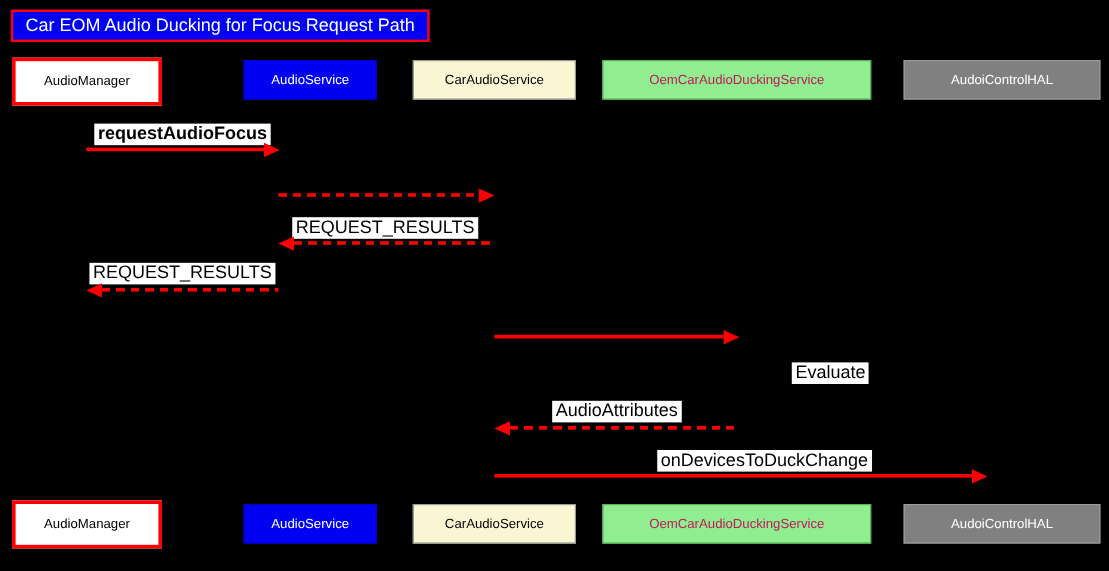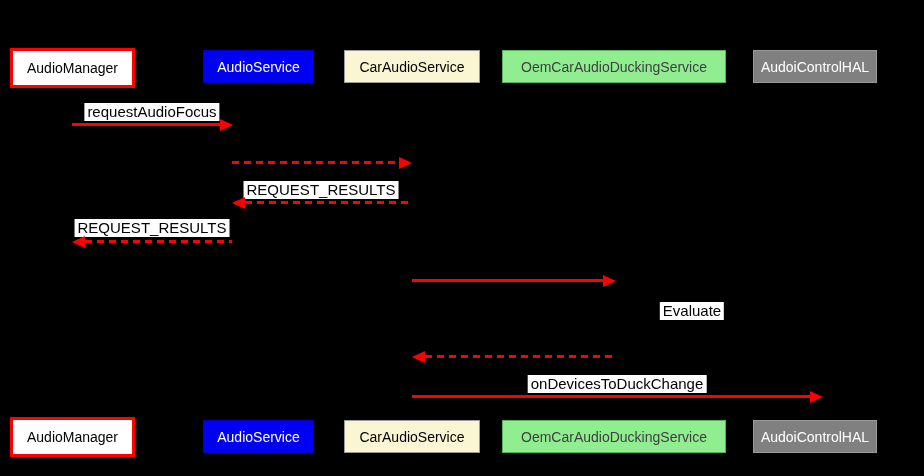--- a/index.html
+++ b/index.html
@@ -11,29 +11,29 @@
     overflow:hidden;
   }
   .title-box{
     position:absolute;left:9px;top:8px;width:345px;height:23px;
     background:#0000f2;border:2px solid #ff0000;
     color:#ffffff;font-size:15px;line-height:23px;text-align:center;
     white-space:nowrap;
   }
   .pbox{
     position:absolute;
-    font-size:14px;text-align:center;
+    font-size:11px;text-align:center;
     display:flex;align-items:center;justify-content:center;
     white-space:nowrap;box-sizing:border-box;
   }
   .p-audiomanager{width:125px;height:40px;background:#ffffff;border:3px solid #ff0000;color:#000000;}
   .p-audioservice{width:111px;height:33px;background:#0000f2;border:1px solid #0000c8;color:#ffffff;margin-left:26px;}
   .p-caraudioservice{width:136px;height:33px;background:#faf5d2;border:1px solid #9a9a9a;color:#000000;}
-  .p-oem{width:224px;height:33px;background:#90ee90;border:1px solid #58b358;color:#404040;}
-  .p-hal{width:124px;height:33px;background:#808080;border:1px solid #9a9a9a;color:#ffffff;}
+  .p-oem{width:224px;height:33px;background:#90ee90;border:1px solid #58b358;color:#be185d;}
+  .p-hal{width:164px;height:33px;background:#808080;border:1px solid #9a9a9a;color:#ffffff;}
   .lifeline{position:absolute;width:1px;background:#000;}
   .mlabel{
     position:absolute;transform:translateX(-50%);
     background:#ffffff;color:#000000;
     font-size:15px;line-height:18px;padding:0 3px;white-space:nowrap;
   }
   .sline{position:absolute;height:3px;background:#ff0000;}
   .dline{
     position:absolute;height:3px;
     background:repeating-linear-gradient(90deg,#ff0000 0 7px,transparent 7px 12px);
@@ -47,57 +47,59 @@
     position:absolute;width:0;height:0;
     border-right:13px solid #ff0000;
     border-top:6px solid transparent;border-bottom:6px solid transparent;
   }
 </style>
 </head>
 <body>
 
 <div class="canvas">
 
+  <div class="title-box">Car EOM Audio Ducking for Focus Request Path</div>
 
   <div class="lifeline" style="left:72px;top:88px;height:329px;"></div>
   <div class="lifeline" style="left:232px;top:83px;height:337px;"></div>
   <div class="lifeline" style="left:412px;top:83px;height:337px;"></div>
   <div class="lifeline" style="left:616px;top:83px;height:337px;"></div>
   <div class="lifeline" style="left:823px;top:83px;height:337px;"></div>
 
   <div class="pbox p-audiomanager" style="left:10px;top:48px;">AudioManager</div>
   <div class="pbox p-audioservice" style="left:177px;top:50px;">AudioService</div>
   <div class="pbox p-caraudioservice" style="left:344px;top:50px;">CarAudioService</div>
   <div class="pbox p-oem" style="left:502px;top:50px;">OemCarAudioDuckingService</div>
   <div class="pbox p-hal" style="left:753px;top:50px;">AudoiControlHAL</div>
 
-  <div class="mlabel" style="left:152px;top:103px;">requestAudioFocus</div>
+  <div class="mlabel" style="left:152px;top:103px;font-weight:bold;">requestAudioFocus</div>
   <div class="sline" style="left:72px;top:123px;width:148px;"></div>
   <div class="head-r" style="left:220px;top:119px;"></div>
 
   <div class="dline" style="left:232px;top:161px;width:167px;"></div>
   <div class="head-r" style="left:399px;top:157px;"></div>
 
   <div class="mlabel" style="left:321px;top:181px;">REQUEST_RESULTS</div>
   <div class="head-l" style="left:232px;top:197px;"></div>
   <div class="dline" style="left:245px;top:201px;width:167px;"></div>
 
   <div class="mlabel" style="left:152px;top:219px;">REQUEST_RESULTS</div>
   <div class="head-l" style="left:72px;top:236px;"></div>
   <div class="dline" style="left:85px;top:240px;width:147px;"></div>
 
   <div class="sline" style="left:412px;top:279px;width:191px;"></div>
   <div class="head-r" style="left:603px;top:275px;"></div>
 
   <div class="mlabel" style="left:671px;top:302px;margin-left:21px;">Evaluate</div>
 
+  <div class="mlabel" style="left:514px;top:334px;">AudioAttributes</div>
   <div class="head-l" style="left:412px;top:351px;"></div>
   <div class="dline" style="left:425px;top:355px;width:191px;"></div>
 
-  <div class="mlabel" style="left:617px;top:375px;">onDevicesToDuckChange</div>
+  <div class="mlabel" style="left:637px;top:375px;">onDevicesToDuckChange</div>
   <div class="sline" style="left:412px;top:395px;width:398px;"></div>
   <div class="head-r" style="left:810px;top:391px;"></div>
 
   <div class="pbox p-audiomanager" style="left:10px;top:417px;">AudioManager</div>
   <div class="pbox p-audioservice" style="left:177px;top:420px;">AudioService</div>
   <div class="pbox p-caraudioservice" style="left:344px;top:420px;">CarAudioService</div>
   <div class="pbox p-oem" style="left:502px;top:420px;">OemCarAudioDuckingService</div>
   <div class="pbox p-hal" style="left:753px;top:420px;">AudoiControlHAL</div>
 
 </div>

